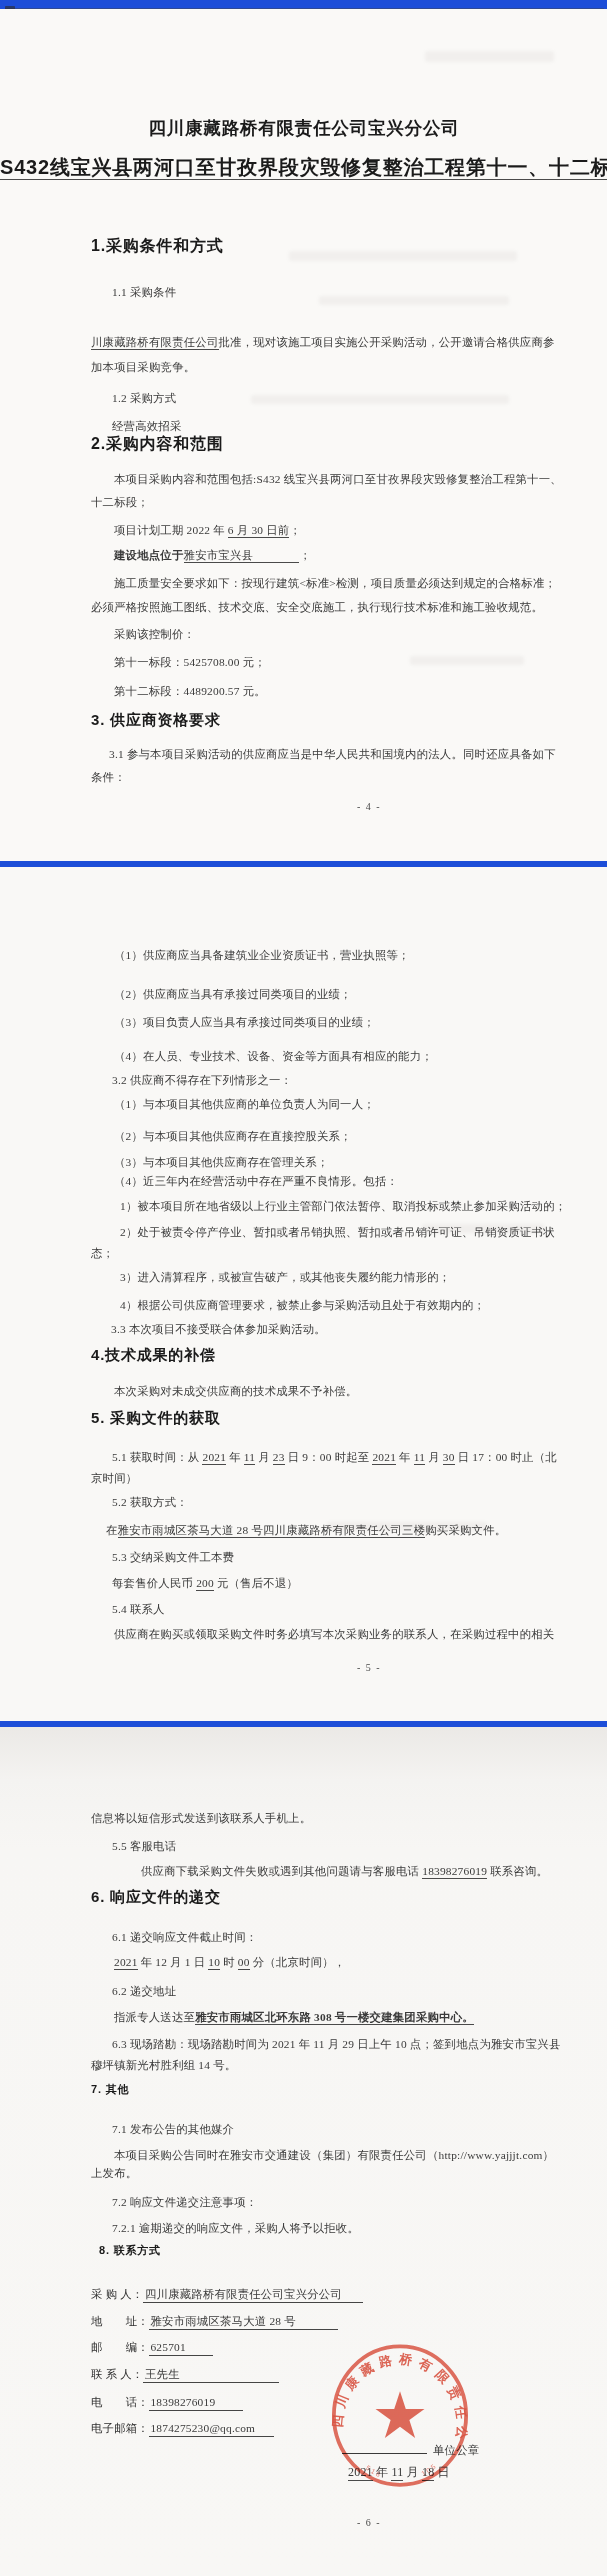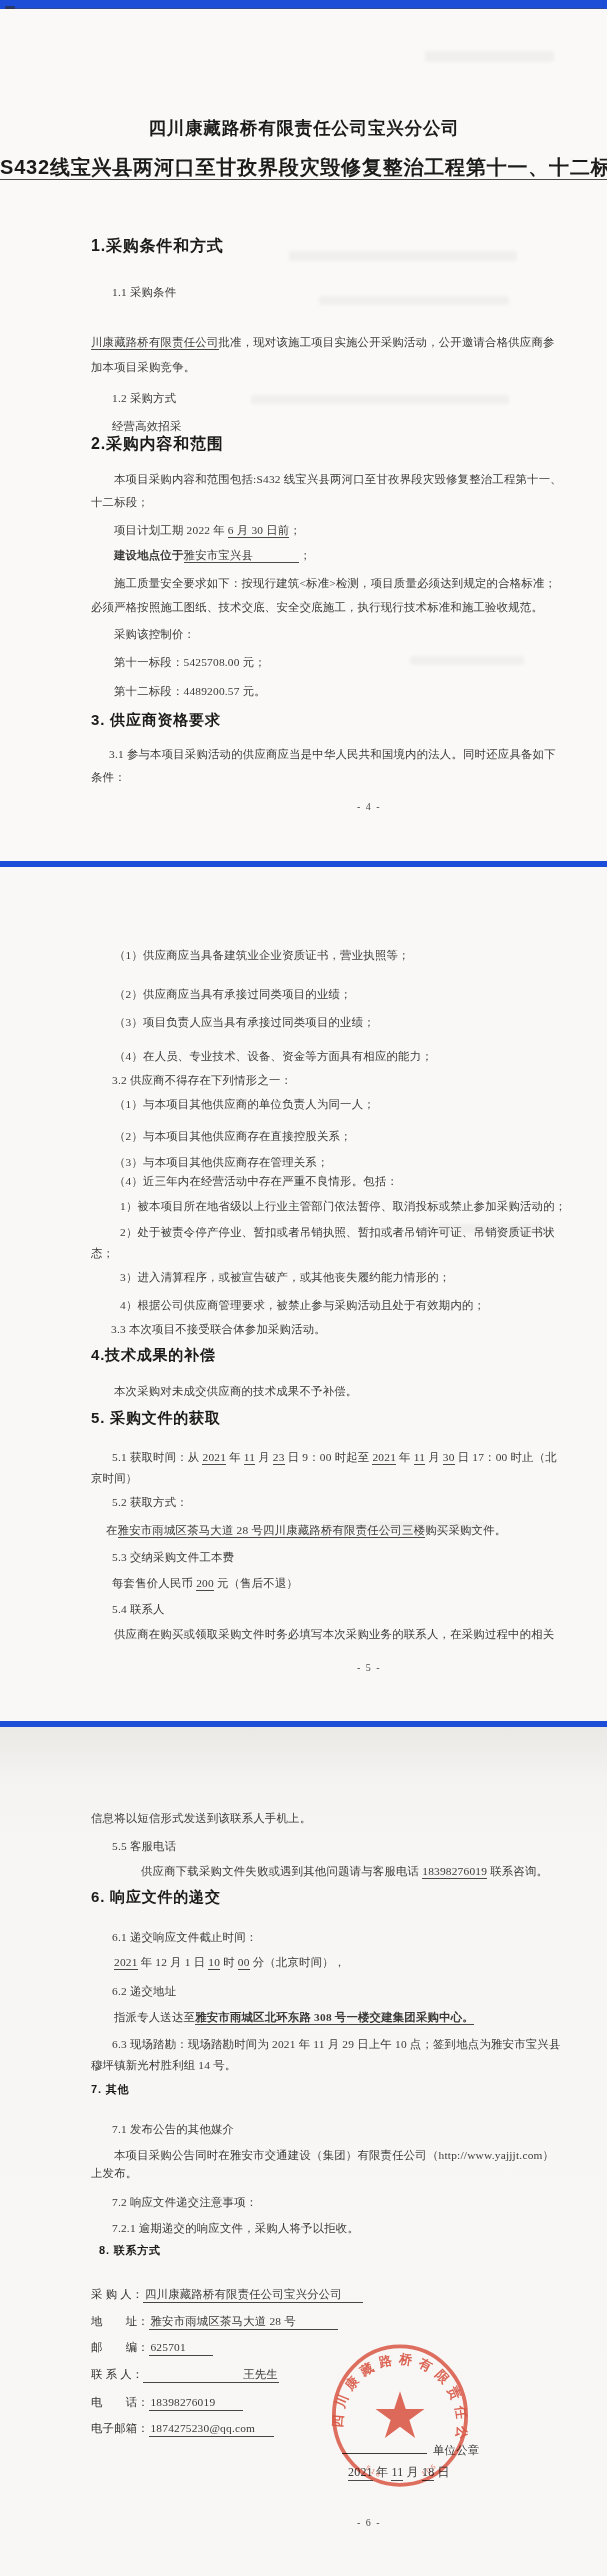--- a/index.html
+++ b/index.html
@@ -137,21 +137,21 @@
     <div class="ln" style="left:91px;top:439px;">上发布。</div>
 
     <div class="ln" style="left:112px;top:468px;">7.2 响应文件递交注意事项：</div>
     <div class="ln" style="left:112px;top:494px;">7.2.1 逾期递交的响应文件，采购人将予以拒收。</div>
 
     <div class="ln h" style="left:99px;top:517px;font-size:11px;">8. 联系方式</div>
 
     <div class="ln" style="left:91px;top:560px;"><span class="lab">采 购 人：</span><span class="val" style="min-width:217px;">四川康藏路桥有限责任公司宝兴分公司</span></div>
     <div class="ln" style="left:91px;top:587px;"><span class="lab">地　　址：</span><span class="val" style="min-width:186px;">雅安市雨城区茶马大道 28 号</span></div>
     <div class="ln" style="left:91px;top:613px;"><span class="lab">邮　　编：</span><span class="val" style="min-width:61px;">625701</span></div>
-    <div class="ln" style="left:91px;top:640px;"><span class="lab">联 系 人：</span><span class="val" style="min-width:133px;text-align:right;">王先生</span></div>
+    <div class="ln" style="left:91px;top:640px;"><span class="lab">联 系 人：</span><span class="val" style="min-width:133px;">王先生</span></div>
     <div class="ln" style="left:91px;top:668px;"><span class="lab">电　　话：</span><span class="val" style="min-width:91px;">18398276019</span></div>
     <div class="ln" style="left:91px;top:694px;"><span class="lab">电子邮箱：</span><span class="val" style="min-width:122px;">1874275230@qq.com</span></div>
 
     <div class="ln" style="left:342px;top:716px;"><span class="blank"></span><span>单位公章</span></div>
     <div class="ln" style="left:348px;top:738px;font-size:12px;"><span class="u">2021</span><span> 年 </span><span class="u">11</span><span> 月 </span><span class="u">18</span><span> 日</span></div>
 
     <div class="ln pn" style="left:357px;top:790px;">- 6 -</div>
 
     <svg class="seal-svg" style="left:324px;top:611px;" width="152" height="156" viewBox="0 0 200 205">
       <defs>

